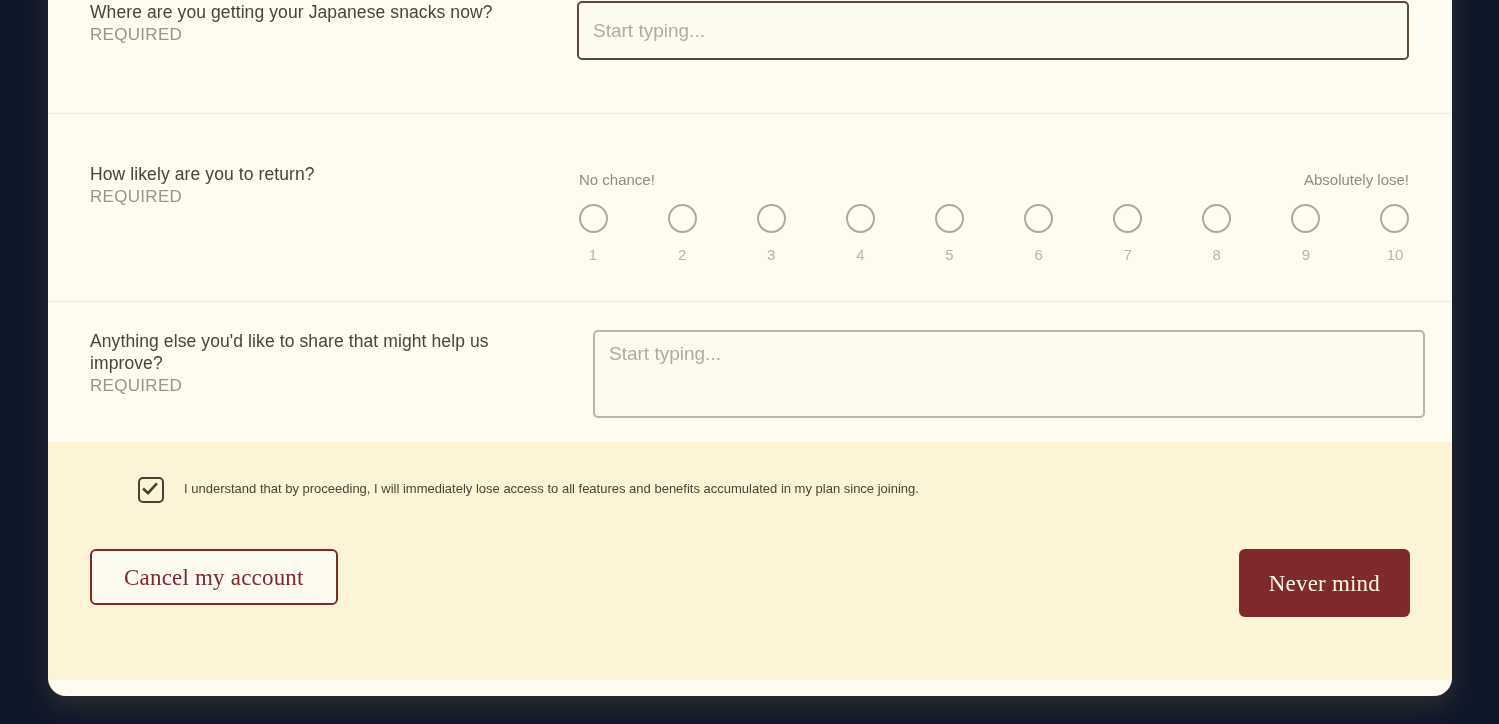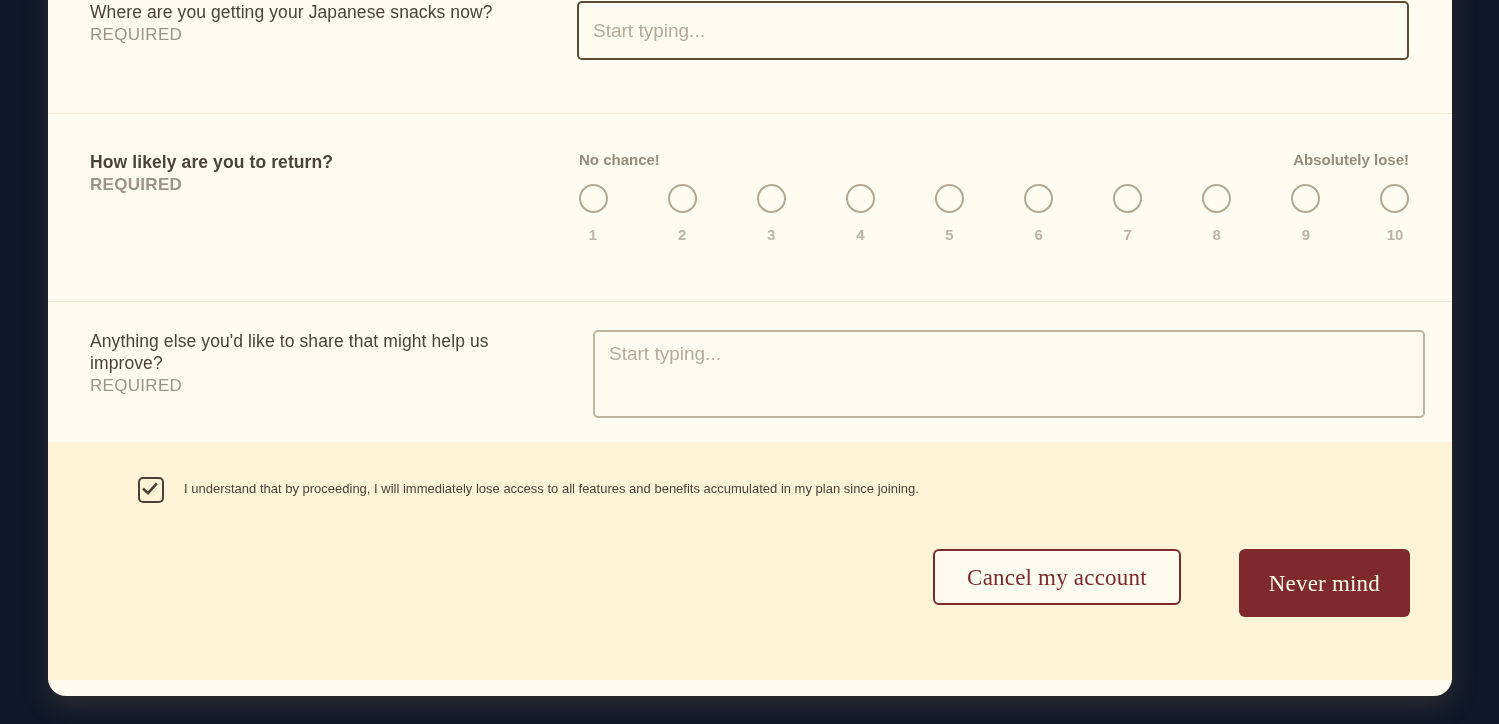--- a/index.html
+++ b/index.html
@@ -39,21 +39,21 @@
   .row {
     display: flex;
     align-items: flex-start;
     padding: 0 42px 0 42px;
     border-top: 1px solid #f0ead6;
     position: relative;
   }
   .row:first-child { border-top: 1px solid #f0ead6; }
 
   .row-q1 { height: 143px; padding-top: 30px; }
-  .row-q2 { height: 188px; padding-top: 37px; font-weight: bold; }
+  .row-q2 { height: 188px; padding-top: 49px; }
   .row-q3 { height: 141px; padding-top: 28px; gap: 16px; }
 
   .q-label {
     width: 487px;
     flex: 0 0 487px;
     padding-right: 30px;
     padding-left: 0px;
   }
   .q-text {
     font-size: 17.5px;
@@ -97,21 +97,21 @@
     font-size: 19px;
     color: #4a4438;
     padding: 10px 14px;
     resize: none;
     outline: none;
     line-height: 24px;
   }
   .text-area::placeholder { color: #b5ab9c; opacity: 1; }
 
   
-  .scale { width: 834px; position: relative; }
+  .scale { width: 834px; position: relative; margin-top: 8px; }
   .scale-ends {
     display: flex;
     justify-content: space-between;
     font-size: 15px;
     color: #948c7e;
     margin-bottom: 16px;
     padding: 0 2px;
   }
   .scale-items {
     display: flex;
@@ -163,21 +163,21 @@
   .checkbox svg { position: absolute; left: 2px; top: 2px; }
   .consent-text {
     font-size: 13px;
     line-height: 34px;
     color: #4a4438;
     max-width: 1250px;
   }
 
   .btn-row {
     display: flex;
-    justify-content: flex-end;
+    justify-content: space-between;
     gap: 58px;
     margin-top: 43px;
   }
   .btn {
     font-family: "Liberation Serif", serif;
     font-size: 23px;
     border-radius: 6px;
     cursor: pointer;
     line-height: 1;
     letter-spacing: .2px;

